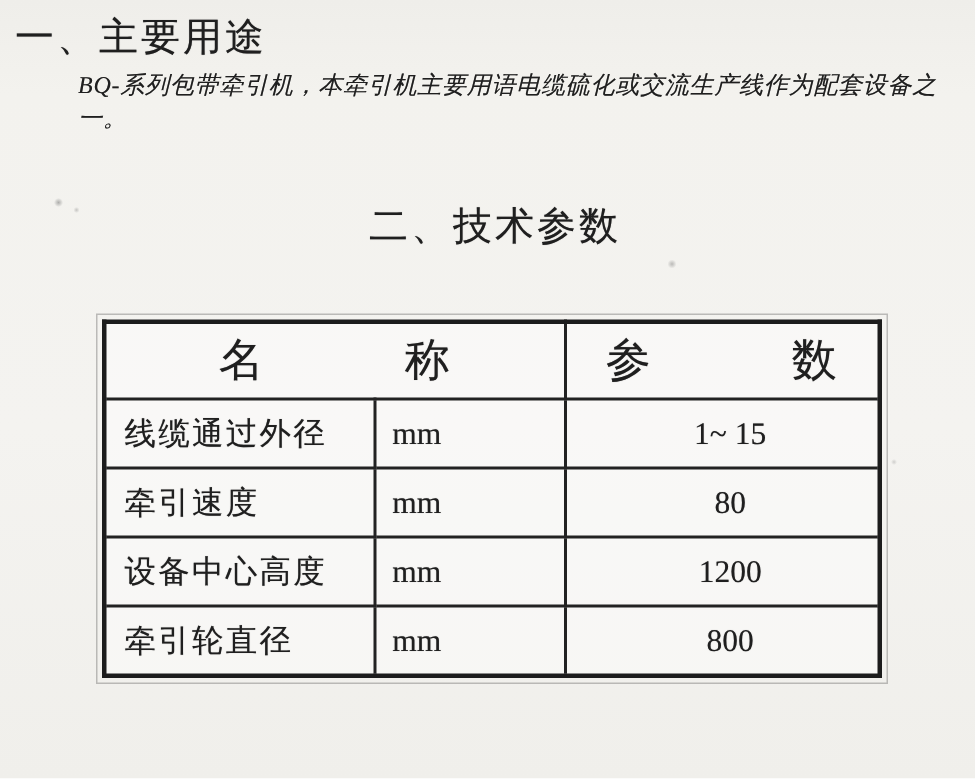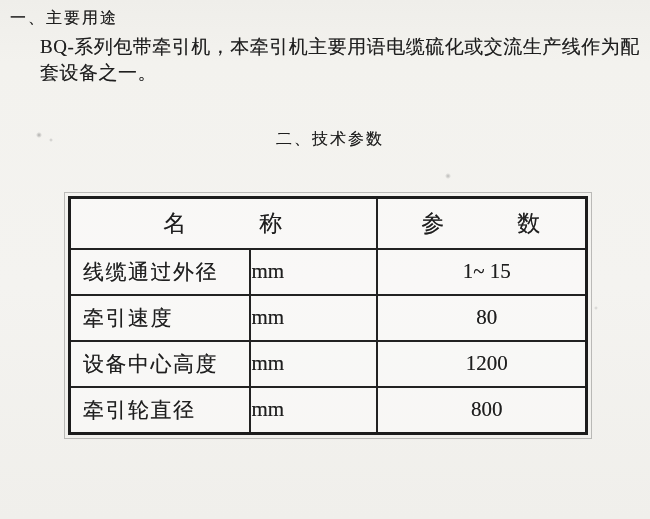--- a/index.html
+++ b/index.html
@@ -12,33 +12,34 @@
       radial-gradient(circle 1.5px at 51px 140px, rgba(110,110,110,.35), rgba(110,110,110,0) 2px),
       radial-gradient(circle 2px at 448px 176px, rgba(100,100,100,.40), rgba(100,100,100,0) 3px),
       radial-gradient(circle 1.5px at 596px 308px, rgba(120,120,120,.30), rgba(120,120,120,0) 2px),
       linear-gradient(180deg, #efeeea 0%, #f3f2ee 12%, #f4f3f0 55%, #f0efeb 100%);
     color: #1f1f1f;
     font-family: "Liberation Serif", "DejaVu Serif", serif;
     overflow: hidden;
   }
   .doc-heading {
     margin: 8px 0 0 10px;
-    font-size: 16px;
+    font-size: 26px;
     line-height: 1.3;
     letter-spacing: 2px;
     font-weight: normal;
     text-shadow: 0 0 .5px rgba(0,0,0,.55);
   }
   .doc-heading.second { margin-top: 42px; text-align: center; }
   .doc-paragraph {
-    margin: 5px 8px 0 40px;
-    font-size: 19px;
+    margin: 5px 8px 0 52px;
+    font-size: 16px;
     line-height: 1.4;
     letter-spacing: 0.5px;
     text-shadow: 0 0 .4px rgba(0,0,0,.45);
+    font-style: italic;
   }
   table.specs {
     margin: 46px 0 0 68px;
     width: 517px;
     border-collapse: collapse;
     table-layout: fixed;
     border: 3px solid #1c1c1c;
     outline: 1px solid rgba(40,40,40,.28);
     outline-offset: 3px;
     background: rgba(255,255,255,.45);
@@ -46,28 +47,28 @@
   table.specs col.c1 { width: 180px; }
   table.specs col.c2 { width: 127px; }
   table.specs col.c3 { width: 210px; }
   table.specs th, table.specs td {
     border: 2px solid #222222;
     font-weight: normal;
     text-shadow: 0 0 .5px rgba(0,0,0,.5);
   }
   table.specs th {
     height: 47px;
-    font-size: 23px;
+    font-size: 30px;
     text-align: center;
     white-space: pre;
     letter-spacing: 1px;
   }
   table.specs td { height: 42px; font-size: 21px; }
   td.cell-name  { padding-left: 12px; letter-spacing: 1.5px; }
-  td.cell-unit  { padding-left: 1px; }
+  td.cell-unit  { padding-left: 11px; }
   td.cell-value { text-align: center; padding-left: 12px; }
 </style>
 </head>
 <body>
 
 <div class="page">
 
   <div class="doc-heading">一、主要用途</div>
 
   <p class="doc-paragraph">BQ-系列包带牵引机，本牵引机主要用语电缆硫化或交流生产线作为配套设备之一。</p>

